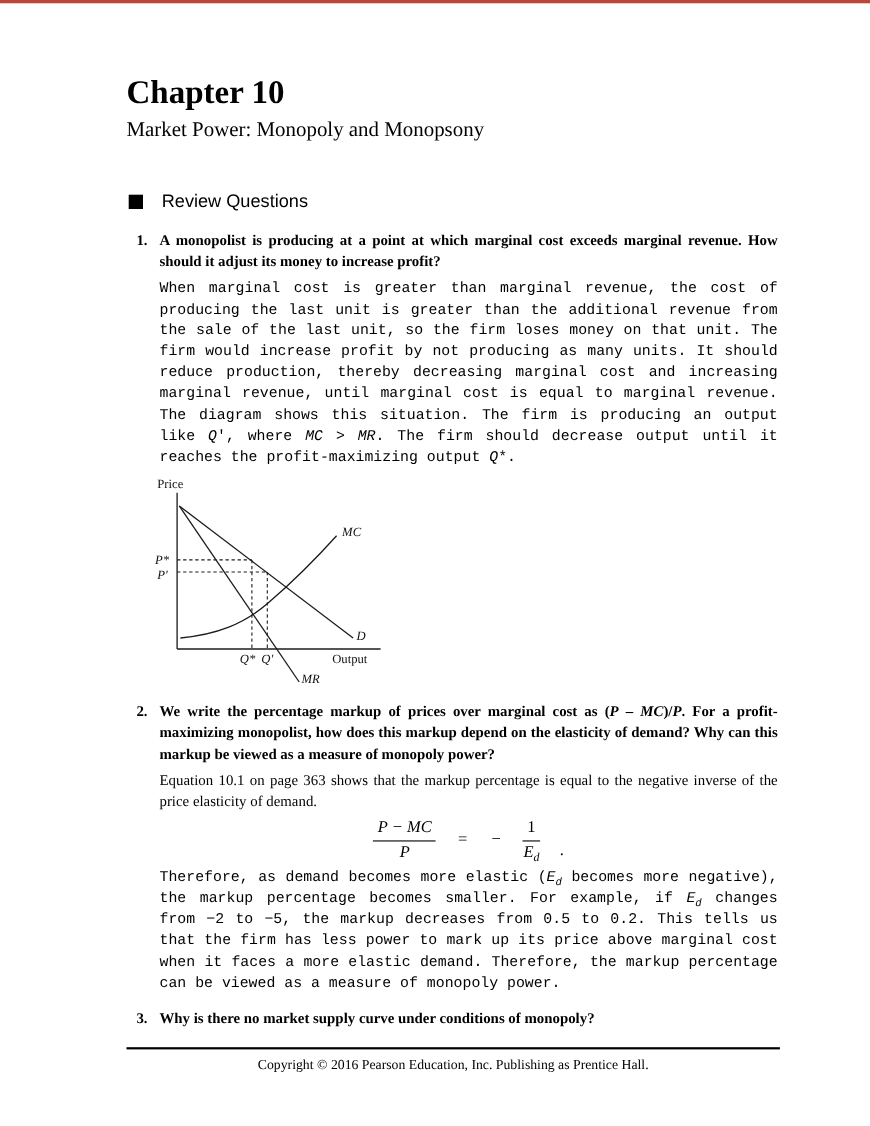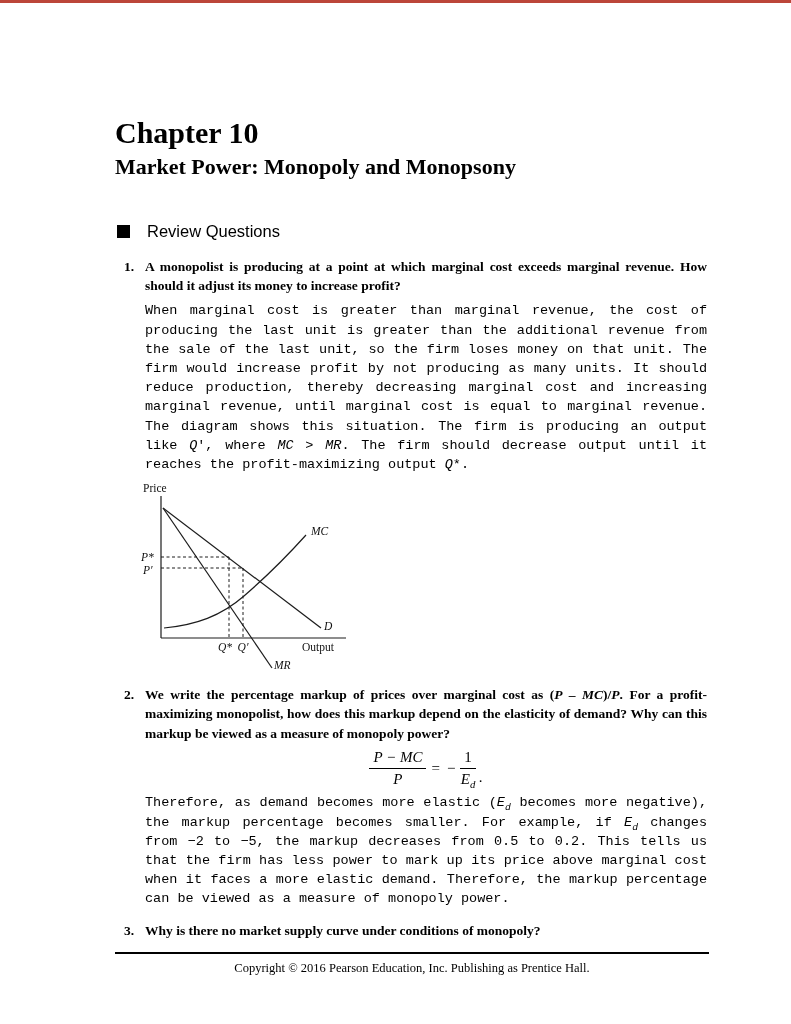--- a/index.html
+++ b/index.html
@@ -13,26 +13,26 @@
     overflow: hidden;
   }
   .top-strip {
     position: absolute; top: 0; left: 0; right: 0; height: 3px;
     background: #bc4639;
   }
   .content {
     position: absolute; left: 115px; top: 0; width: 592px;
   }
   h1.chapter {
-    margin: 116px 0 0 0;
+    margin: 68px 0 0 0;
     font-size: 30px; line-height: 34px; font-weight: bold;
   }
   h2.subtitle {
     margin: 5px 0 0 0;
-    font-size: 22px; line-height: 23px; font-weight: bold;
+    font-size: 19px; line-height: 23px; font-weight: normal;
   }
   .section-heading {
     margin-top: 44px;
     display: flex; align-items: center;
     font-family: "Liberation Sans", sans-serif;
     font-weight: normal; font-size: 16.5px; line-height: 18px;
   }
   .square {
     width: 13px; height: 13px; background: #000;
     margin-left: 2px; margin-right: 17px; flex: 0 0 13px;
@@ -55,21 +55,21 @@
   sub { font-size: 0.72em; line-height: 0; }
   .diagram-wrap { margin: 4px 0 0 -9px; text-decoration: underline; }
   svg text {
     font-family: "Liberation Serif", serif;
     font-size: 11.5px; fill: #111;
   }
   svg text.it { font-style: italic; }
   .equation {
     display: flex; align-items: center; justify-content: center;
     width: fit-content; margin: 6px auto 0 auto;
-    font-size: 15px; gap: 3px; line-height: 1.15;
+    font-size: 15px; gap: 18px; line-height: 1.15;
   }
   .frac { display: inline-flex; flex-direction: column; align-items: center; }
   .frac .num { padding: 0 4px 2px 4px; border-bottom: 1px solid #000; }
   .frac .den { padding-top: 2px; }
   .var { font-style: italic; }
   .eq-op { padding: 0 2px; }
   .eq-period { align-self: flex-end; padding-bottom: 2px; }
   .footer {
     position: absolute; left: 115px; top: 952px; width: 594px;
     border-top: 2px solid #000;
@@ -122,20 +122,21 @@
           <text class="it" x="107" y="173" text-anchor="middle">Q′</text>
         </svg>
       </div>
     </div>
   </div>
 
   <div class="question q2">
     <div class="q-num q-text">2.</div>
     <div class="q-body">
       <p class="q-text"><span>We write the percentage markup of prices over marginal cost as (</span><span style="font-style: italic;">P</span><span> – </span><span style="font-style: italic;">MC</span><span>)/</span><span style="font-style: italic;">P</span><span>. For a profit-maximizing monopolist, how does this markup depend on the elasticity of demand? Why can this markup be viewed as a measure of monopoly power?</span></p>
+      <p class="answer-intro">Equation 10.1 on page 363 shows that the markup percentage is equal to the negative inverse of the price elasticity of demand.</p>
 
       <div class="equation">
         <span class="frac">
           <span class="num var">P − MC</span>
           <span class="den var">P</span>
         </span>
         <span class="eq-op">=</span>
         <span class="eq-op">−</span>
         <span class="frac">
           <span class="num">1</span>

